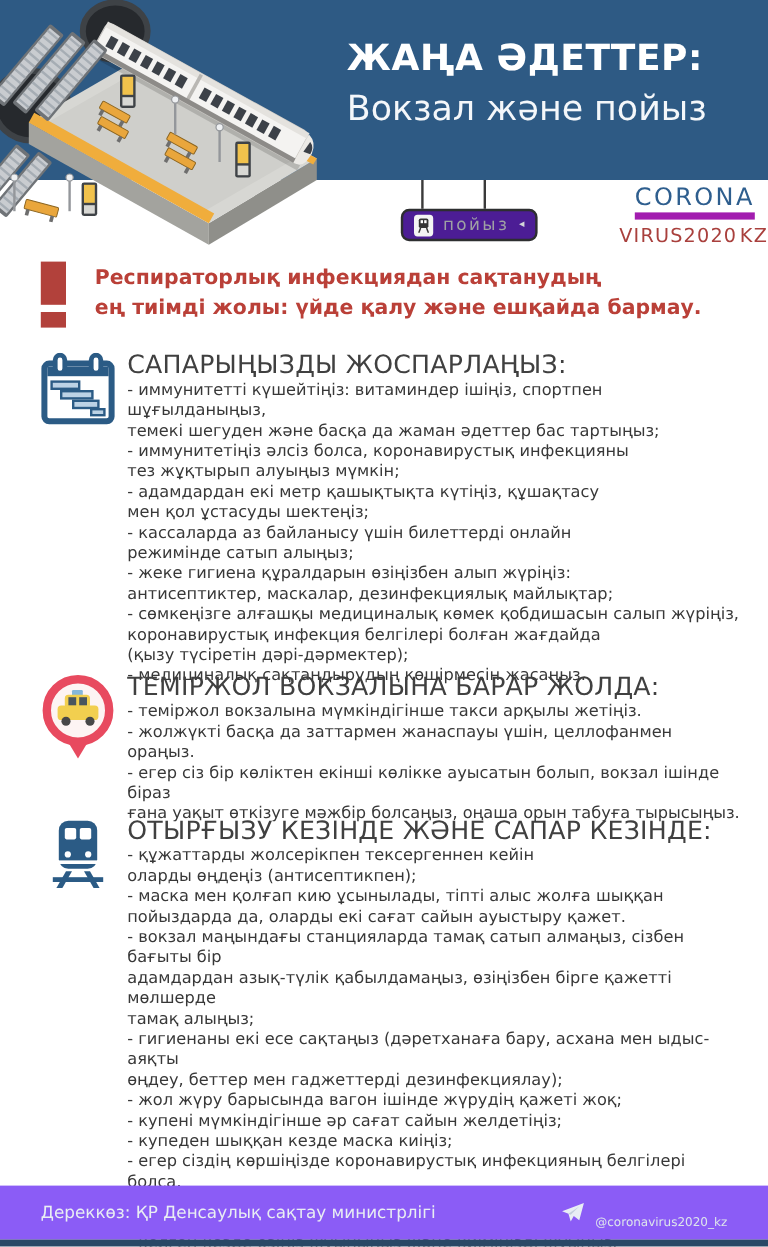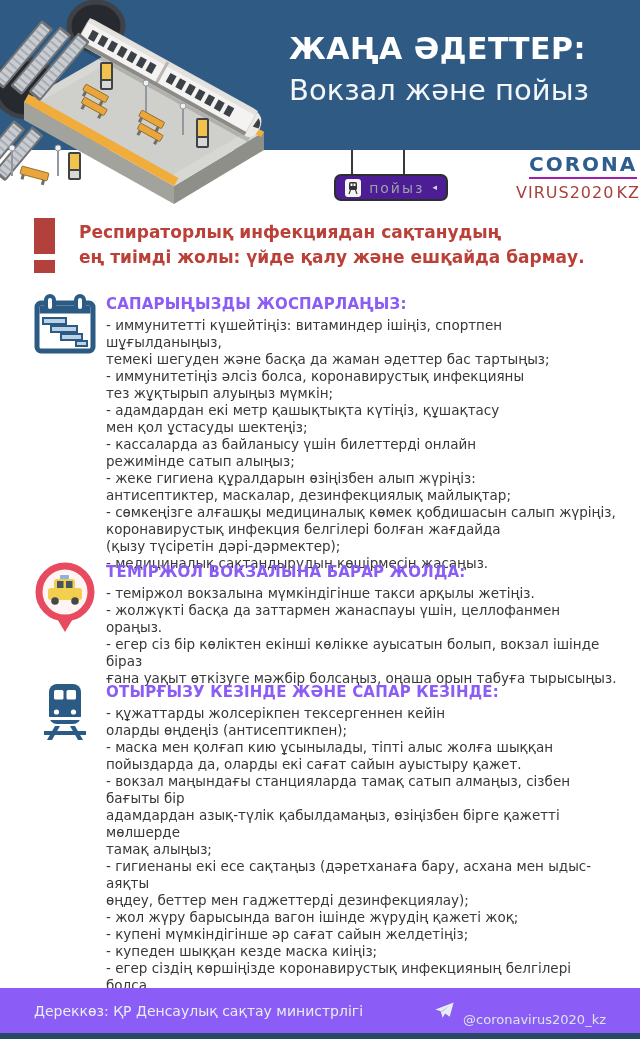--- a/index.html
+++ b/index.html
@@ -19,43 +19,43 @@
   .hanger{position:absolute;top:0;width:2px;height:24px;background:#3a3a3a;}
   .hanger.h1{left:17px;} .hanger.h2{left:69px;}
   .sign-body{margin-top:24px;height:27px;display:flex;align-items:center;gap:8px;
     padding:0 9px;background:#4c1d95;border:2px solid #2d2e30;border-radius:7px;box-sizing:border-box;}
   .sign-chip{width:18px;height:18px;background:#f4f4f4;border-radius:3px;display:flex;align-items:center;justify-content:center;}
   .sign-label{color:#9fa1a4;font-size:14px;letter-spacing:2px;}
   .sign-arrow{color:#d3d5d8;font-size:9px;line-height:9px;}
   
   .logo{position:absolute;left:516px;top:152px;width:124px;z-index:3;}
   .logo-corona{display:inline-block;margin-left:13px;color:#2e5e8e;font-size:20px;letter-spacing:2px;
-    border-bottom:2px solid #a21caf;padding-bottom:1px;font-weight:bold;}
+    border-bottom:6px solid #a21caf;padding-bottom:1px;}
   .logo-row{display:flex;align-items:flex-end;color:#a9403d;font-size:16px;letter-spacing:1px;margin-top:1px;}
   .logo-beat{margin:-20px 1px 2px 1px;}
   
   .warning{position:absolute;left:34px;top:218px;display:flex;gap:24px;z-index:3;}
   .excl{width:21px;flex:0 0 21px;}
   .excl .bar{width:21px;height:36px;background:#b2413b;}
   .excl .dot{width:21px;height:13px;background:#b2413b;margin-top:6px;}
   .warning-text{color:#ba4038;font-weight:bold;font-size:17px;line-height:25px;padding-top:2px;}
   .pre{white-space:pre-line;}
   
   .section{position:absolute;left:30px;width:588px;display:flex;gap:6px;z-index:3;}
   .sec-icon{width:70px;flex:0 0 70px;display:flex;justify-content:center;}
   .sec-body{flex:1;}
-  .sec-title{font-size:15px;font-weight:bold;color:#8b5cf6;line-height:20px;margin-bottom:3px;letter-spacing:.2px;}
+  .sec-title{font-size:21px;font-weight:normal;color:#404040;line-height:20px;margin-bottom:3px;letter-spacing:.2px;}
   .item{font-size:13.5px;line-height:17px;color:#383838;}
   #section-1{top:294px;} #section-2{top:562px;} #section-3{top:682px;}
   
   .footer{position:absolute;left:0;top:988px;width:640px;height:45px;background:#8b5cf6;
     display:flex;align-items:center;justify-content:space-between;box-sizing:border-box;padding:0 34px;z-index:3;}
   .footer-source{color:#e9eef3;font-size:14px;}
   .footer-right{display:flex;align-items:center;gap:9px;cursor:pointer;}
-  .footer-handle{color:#dde4ec;font-size:13px;margin-top:18px;}
+  .footer-handle{color:#dde4ec;font-size:10px;margin-top:18px;}
   .footer-strip{position:absolute;left:0;top:1033px;width:640px;height:6px;background:#294866;z-index:3;}
 </style>
 </head>
 <body>
 
 <div id="page">
 
   <div class="banner"></div>
 
   <svg class="illustration" viewBox="0 0 300 225">

